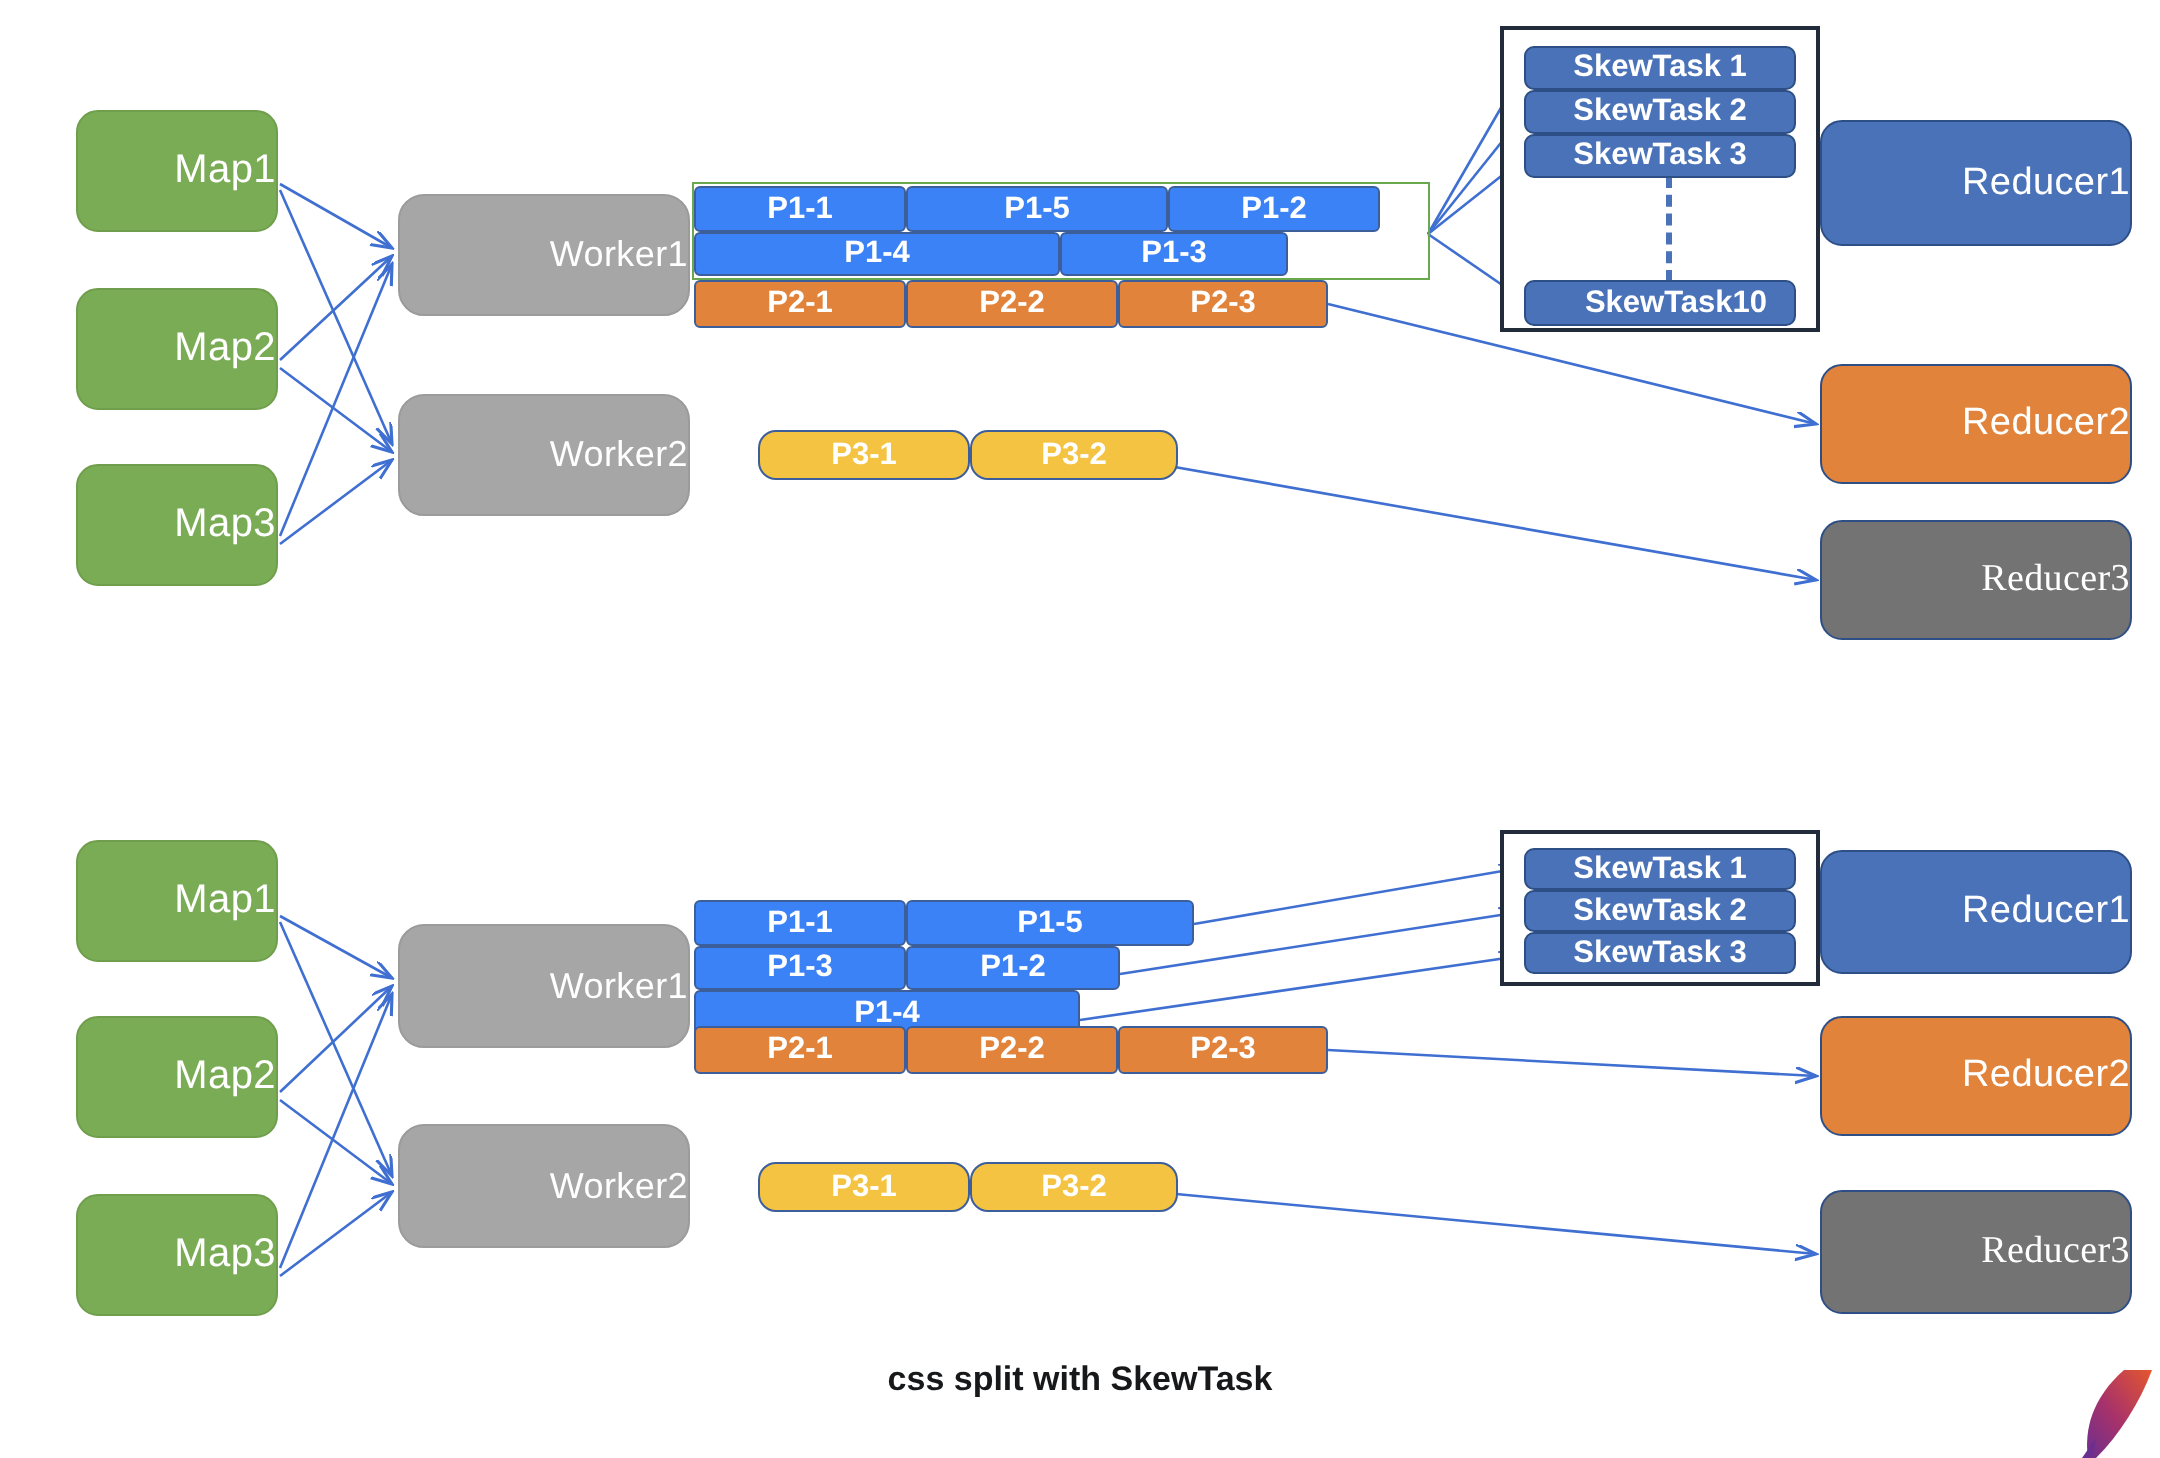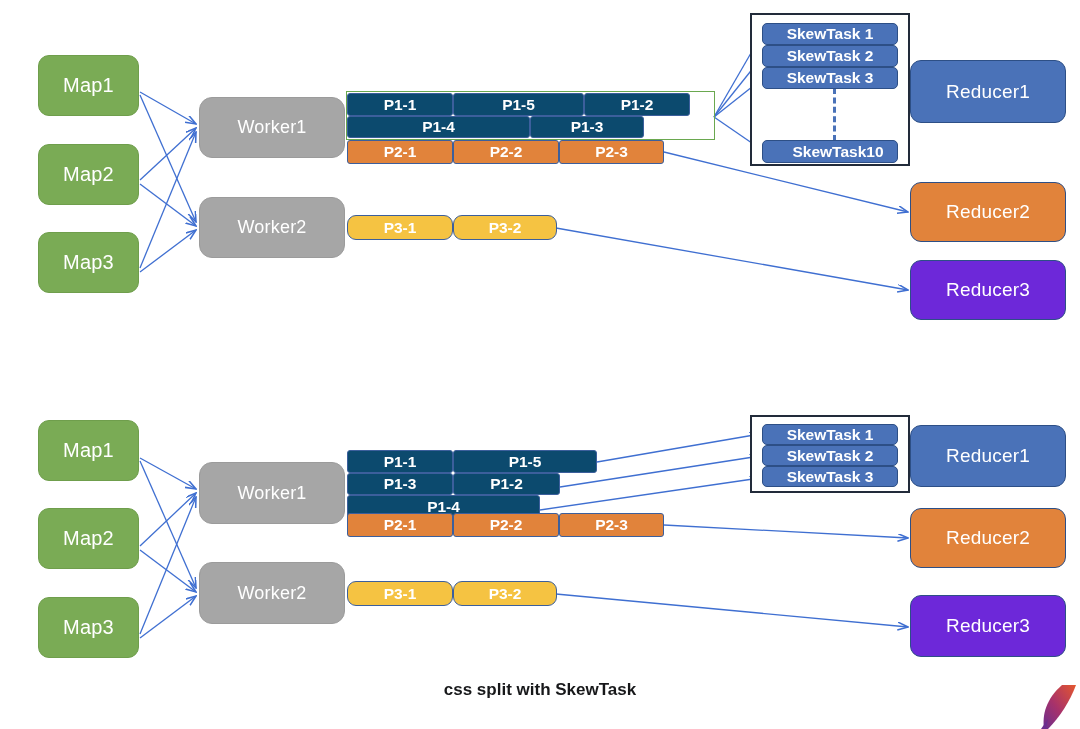--- a/index.html
+++ b/index.html
@@ -16,21 +16,21 @@
     width: 1080px;
     height: 729px;
     background: #ffffff;
     overflow: hidden;
   }
   .node {
     position: absolute;
     box-sizing: border-box;
     display: flex;
     align-items: center;
-    justify-content: center;
+    justify-content: flex-end;
     color: #ffffff;
     font-weight: 400;
     letter-spacing: 0.2px;
     white-space: nowrap;
   }
   .map-node {
     background: #7aab55;
     border: 1.5px solid #6f9e4c;
     border-radius: 11px;
     font-size: 20px;
@@ -41,38 +41,38 @@
     border-radius: 13px;
     font-size: 18px;
   }
   .reducer-node {
     border-radius: 11px;
     font-size: 19px;
     border: 1.7px solid #2d4f86;
   }
   .reducer-blue  { background: #4a72b8; }
   .reducer-orange{ background: #e1833b; }
-  .reducer-amber { background: #6d28d9; }
+  .reducer-amber { background: #737373; font-family: Liberation Serif, serif; }
 
   .part {
     position: absolute;
     box-sizing: border-box;
     display: flex;
     align-items: center;
     justify-content: center;
     color: #ffffff;
     font-size: 15.5px;
     font-weight: 700;
     border: 1.6px solid #3c5f9c;
     border-radius: 3px;
     white-space: nowrap;
   }
-  .part-blue  { background: #0c4a6e; }
+  .part-blue  { background: #3b82f6; }
   .part-orange{ background: #e1833b; }
-  .part-amber { background: #f5c342; border-radius: 9px; }
+  .part-amber { background: #f5c342; border-radius: 9px; margin-left: 32px; }
 
   .skewbox {
     position: absolute;
     box-sizing: border-box;
     border: 2px solid #222b3a;
     background: #ffffff;
   }
   .skewtask {
     position: absolute;
     box-sizing: border-box;

